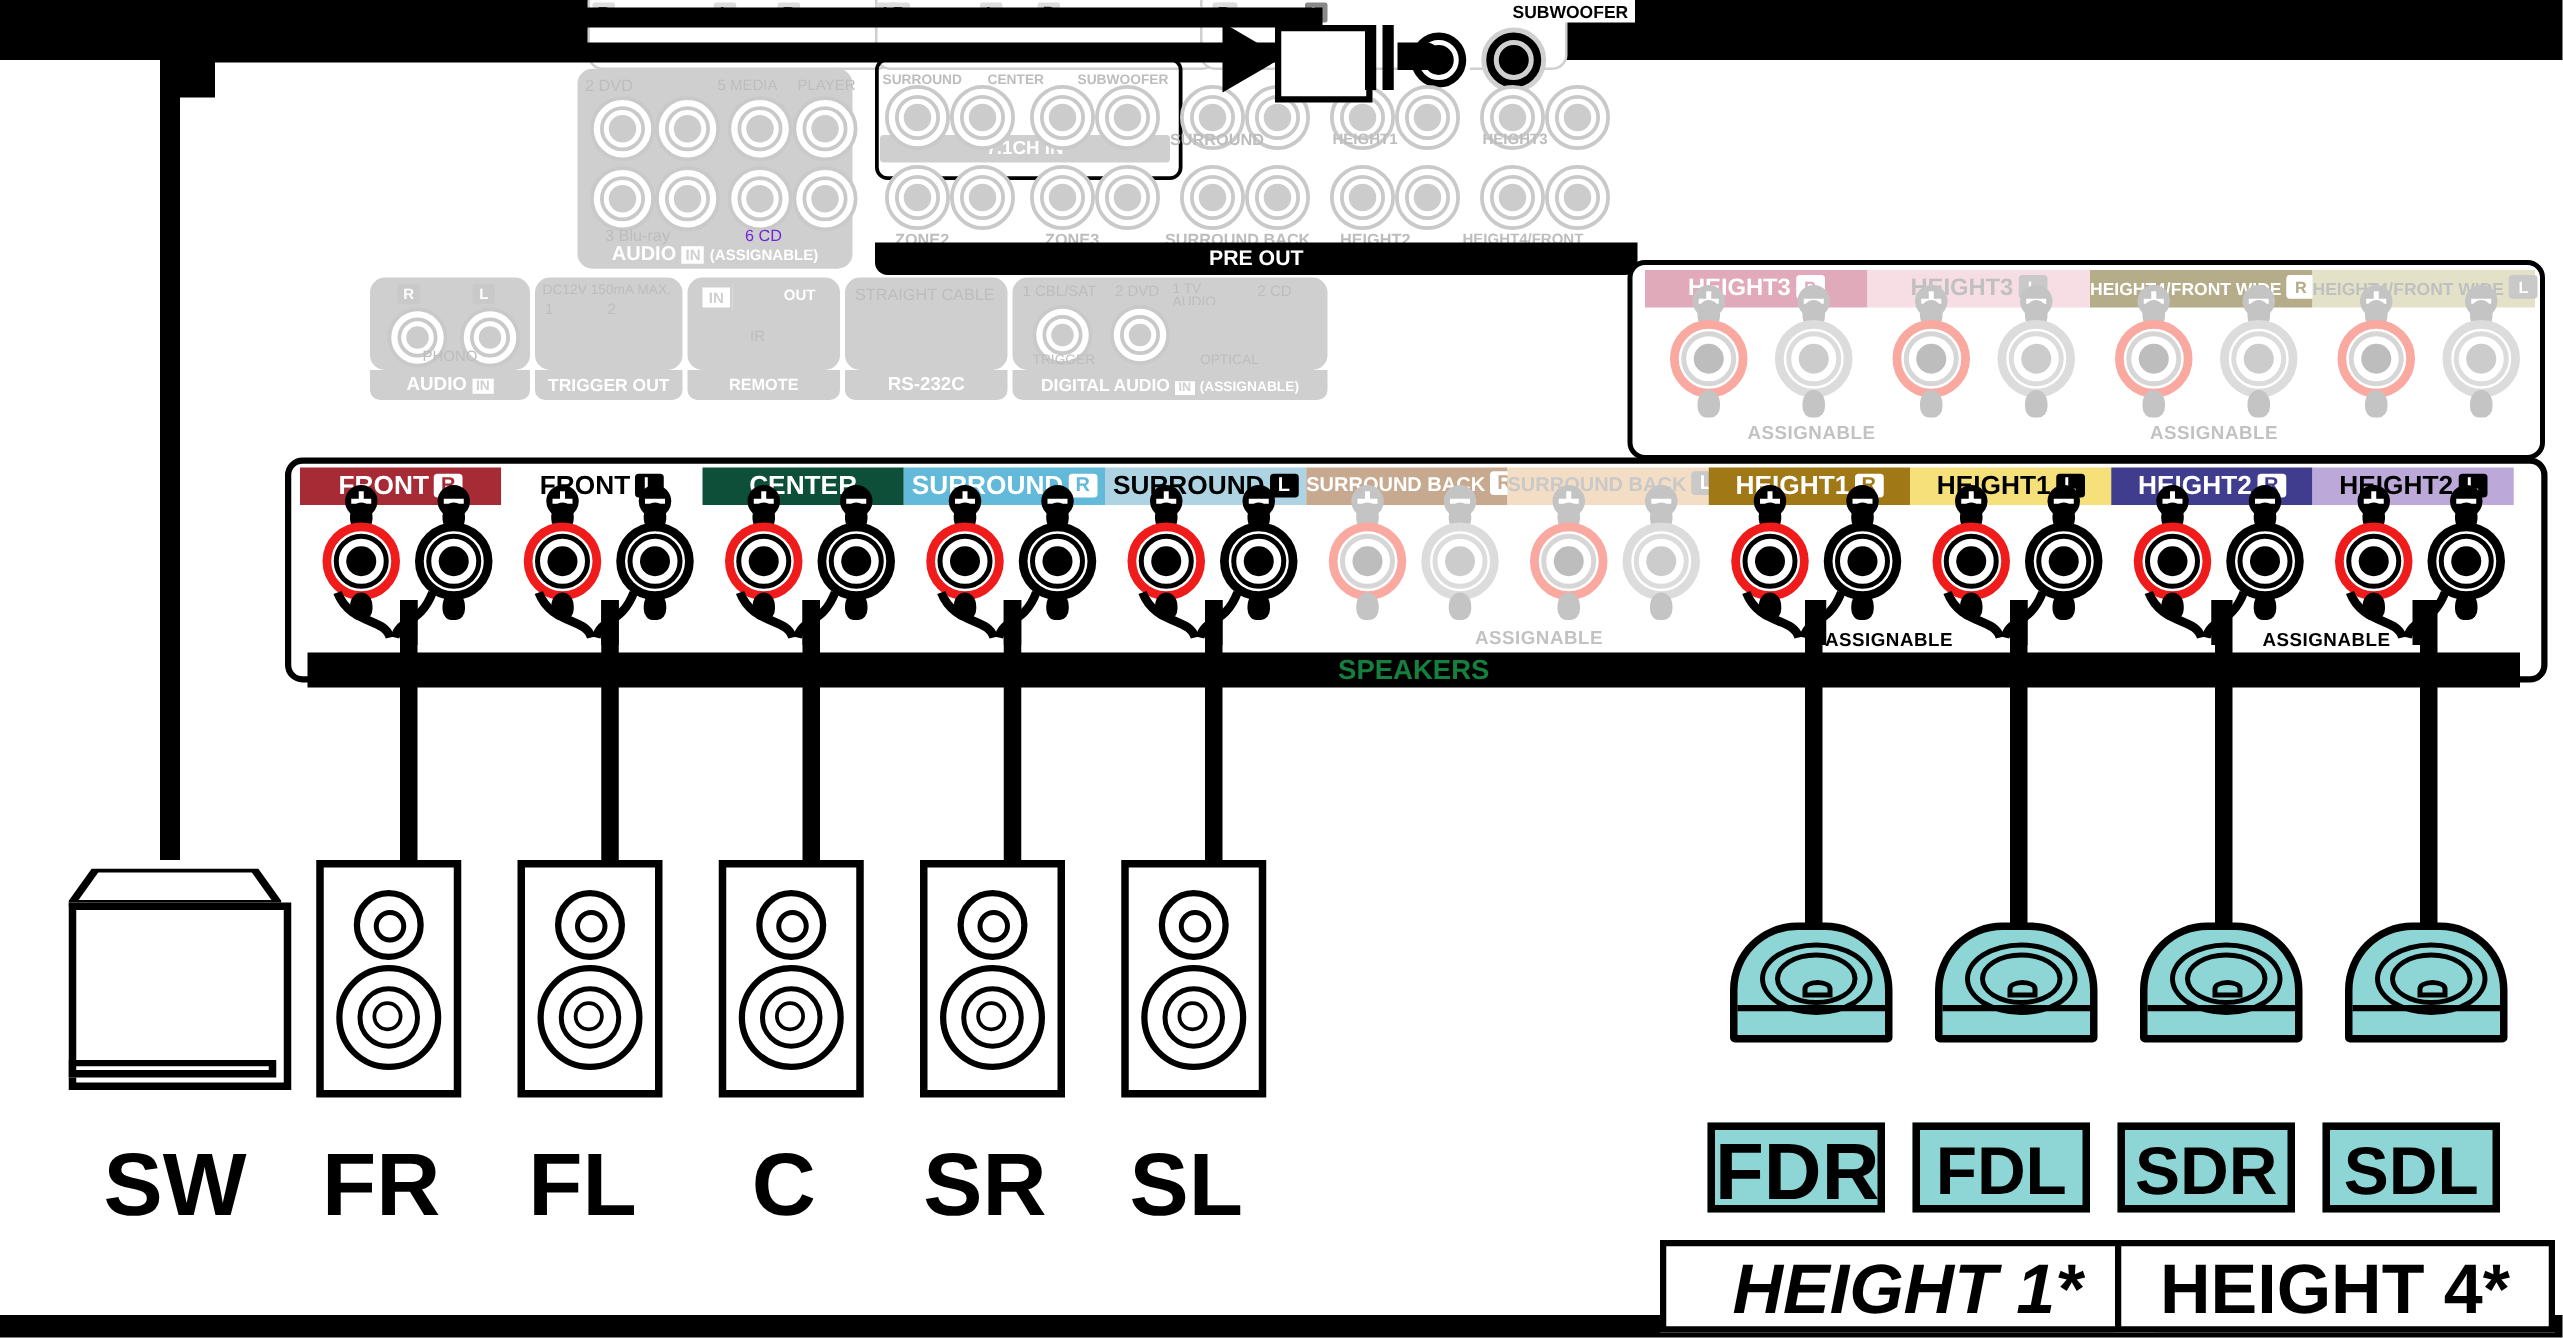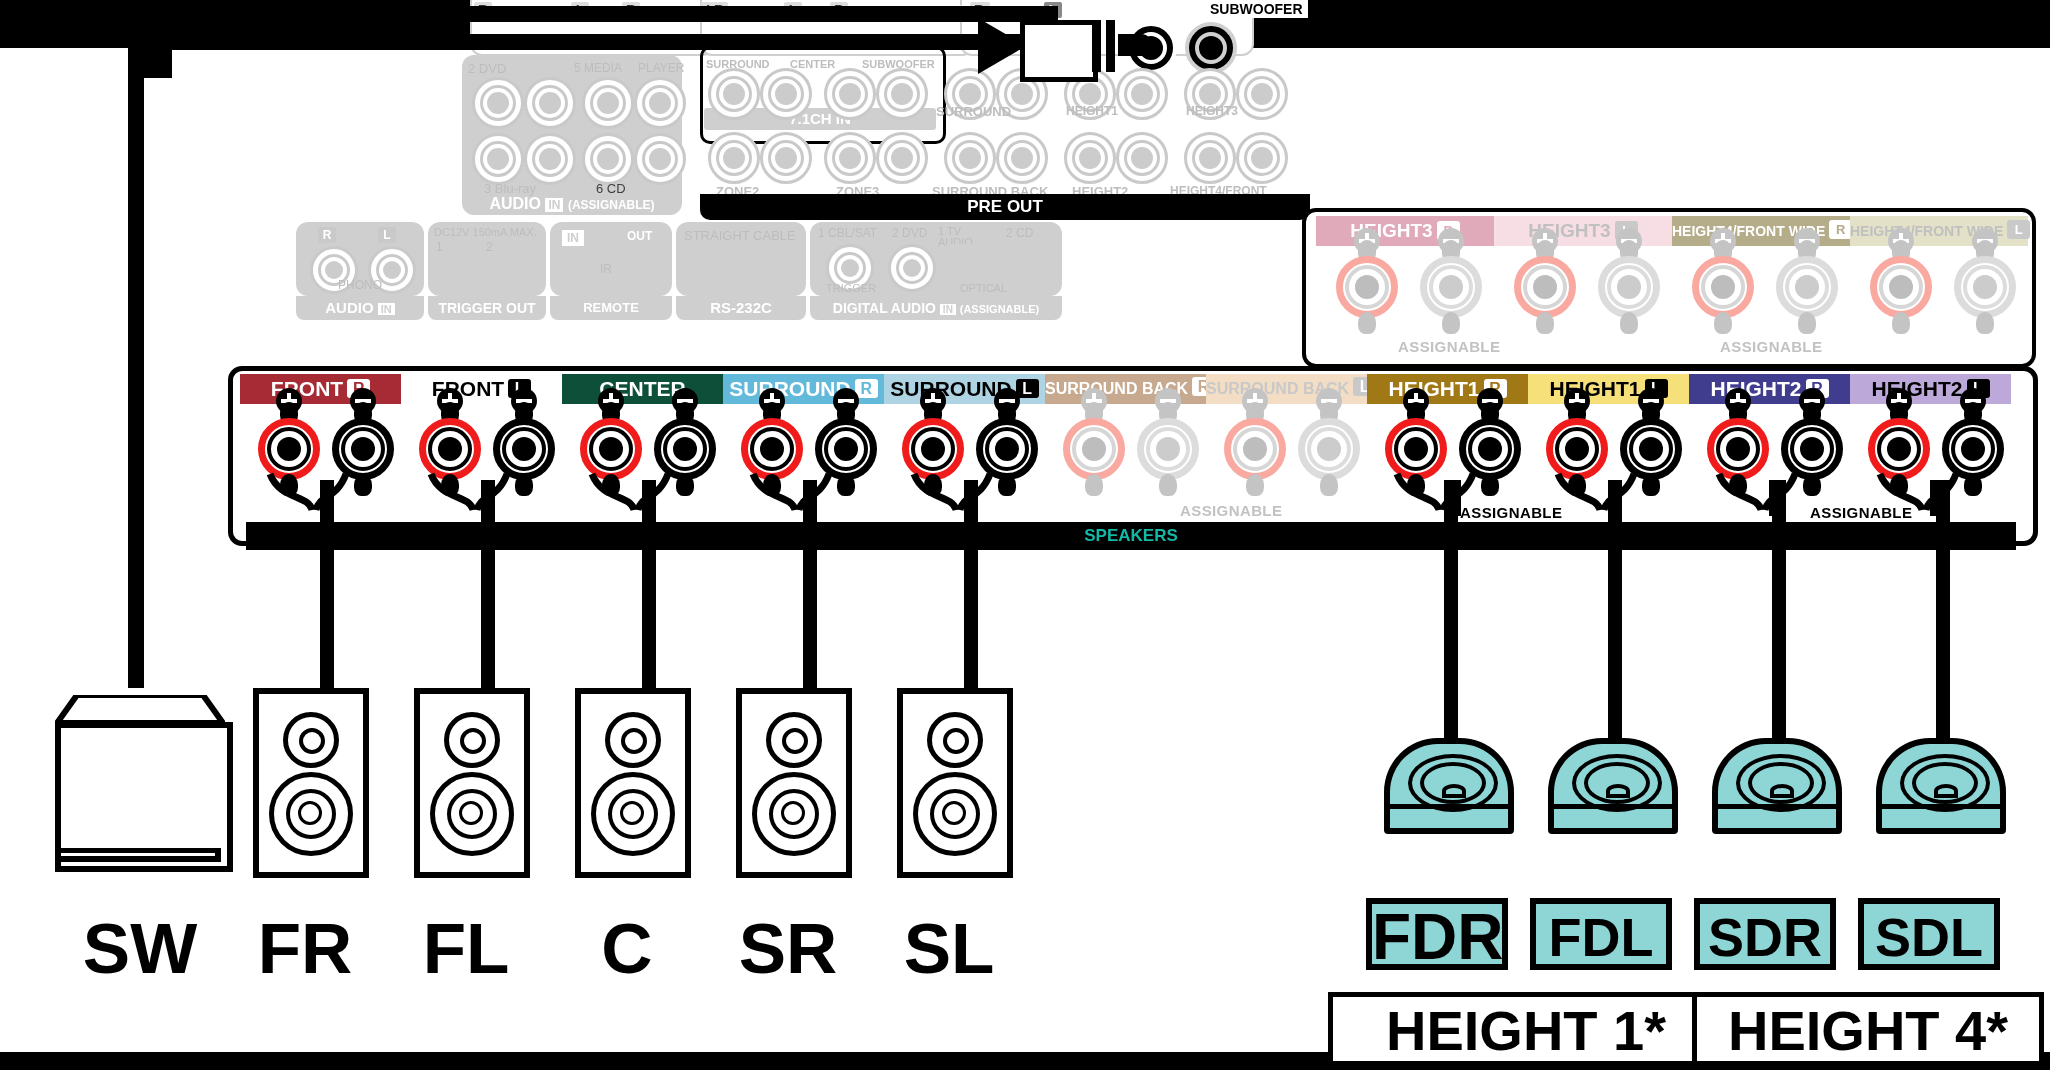--- a/index.html
+++ b/index.html
@@ -56,21 +56,21 @@
 
   .pm{position:absolute;width:26px;height:26px;border-radius:50%;background:#000;}
   .pm::before{content:"";position:absolute;left:5px;top:11px;width:16px;height:4px;background:#fff;}
   .pm.plus::after{content:"";position:absolute;left:11px;top:5px;width:4px;height:16px;background:#fff;}
   .pm.gray{background:#c4c4c4;}
 
   .assignable{position:absolute;font-size:15px;font-weight:bold;color:#000;letter-spacing:.4px;}
   .assignable.g{color:#c2c2c2;}
 
   #speakers-bar{position:absolute;left:246px;top:522px;width:1770px;height:28px;background:#000;}
-  #speakers-bar span{color:#14b8a6;font-weight:bold;font-size:17px;line-height:28px;
+  #speakers-bar span{color:#15803d;font-weight:bold;font-size:22px;line-height:28px;
      display:block;text-align:center;}
 
   
   .wire{position:absolute;background:#000;}
 
   
   .spk{position:absolute;border:6px solid #000;background:#fff;}
   .cone{position:absolute;border:5px solid #000;border-radius:50%;background:#fff;}
   .cone i{position:absolute;border:4px solid #000;border-radius:50%;background:#fff;}
   .spklabel{position:absolute;text-align:center;font-weight:bold;font-size:71px;color:#000;}
@@ -153,21 +153,21 @@
   <div class="abs lbldk" style="left:176px;top:6px;font-size:12px;color:#bdbdbd;">PLAYER</div>
   <div class="rca" style="left:10px;top:22px;width:46px;height:46px;"></div>
   <div class="rca" style="left:62px;top:22px;width:46px;height:46px;"></div>
   <div class="rca" style="left:120px;top:22px;width:46px;height:46px;"></div>
   <div class="rca" style="left:172px;top:22px;width:46px;height:46px;"></div>
   <div class="rca" style="left:10px;top:78px;width:46px;height:46px;"></div>
   <div class="rca" style="left:62px;top:78px;width:46px;height:46px;"></div>
   <div class="rca" style="left:120px;top:78px;width:46px;height:46px;"></div>
   <div class="rca" style="left:172px;top:78px;width:46px;height:46px;"></div>
   <div class="abs" style="left:22px;top:126px;font-size:13px;color:#bdbdbd;">3 Blu-ray</div>
-  <div class="abs" style="left:134px;top:126px;font-size:13px;color:#404040;">6 CD</div>
+  <div class="abs" style="left:134px;top:126px;font-size:13px;color:#6d28d9;">6 CD</div>
   <div class="abs" style="left:0;top:140px;width:100%;text-align:center;font-size:16px;color:#fff;font-weight:bold;">
     <span>AUDIO</span>
     <span style="background:#fff;color:#cfcfcf;padding:0 3px;font-size:12px;">IN</span>
     <span style="font-size:12px;">(ASSIGNABLE)</span>
   </div>
 </div>
 
 <div class="abs" style="left:700px;top:46px;width:240px;height:92px;border:3px solid #000;border-radius:10px;background:transparent;"></div>
 <div class="abs" style="left:706px;top:58px;font-size:11px;color:#bdbdbd;font-weight:bold;">SURROUND</div>
 <div class="abs" style="left:790px;top:58px;font-size:11px;color:#bdbdbd;font-weight:bold;">CENTER</div>
@@ -713,14 +713,14 @@
   <div class="oval2"></div>
   <div class="dome"></div>
   <div class="seam"></div>
 </div>
 
 <div class="abs hbox" style="left:1366px;top:898px;width:142px;height:72px;font-size:64px;line-height:66px;">FDR</div>
 <div class="abs hbox" style="left:1530px;top:898px;width:142px;height:72px;font-size:54px;line-height:66px;">FDL</div>
 <div class="abs hbox" style="left:1694px;top:898px;width:142px;height:72px;font-size:54px;line-height:66px;">SDR</div>
 <div class="abs hbox" style="left:1858px;top:898px;width:142px;height:72px;font-size:54px;line-height:66px;">SDL</div>
 
-<div class="abs groupbox" style="left:1328px;top:992px;width:396px;height:74px;font-size:56px;line-height:68px;">HEIGHT 1*</div>
+<div class="abs groupbox" style="left:1328px;top:992px;width:396px;height:74px;font-size:56px;line-height:68px;font-style:italic;">HEIGHT 1*</div>
 <div class="abs groupbox" style="left:1692px;top:992px;width:352px;height:74px;font-size:56px;line-height:68px;">HEIGHT 4*</div>
 
 </body></html>

